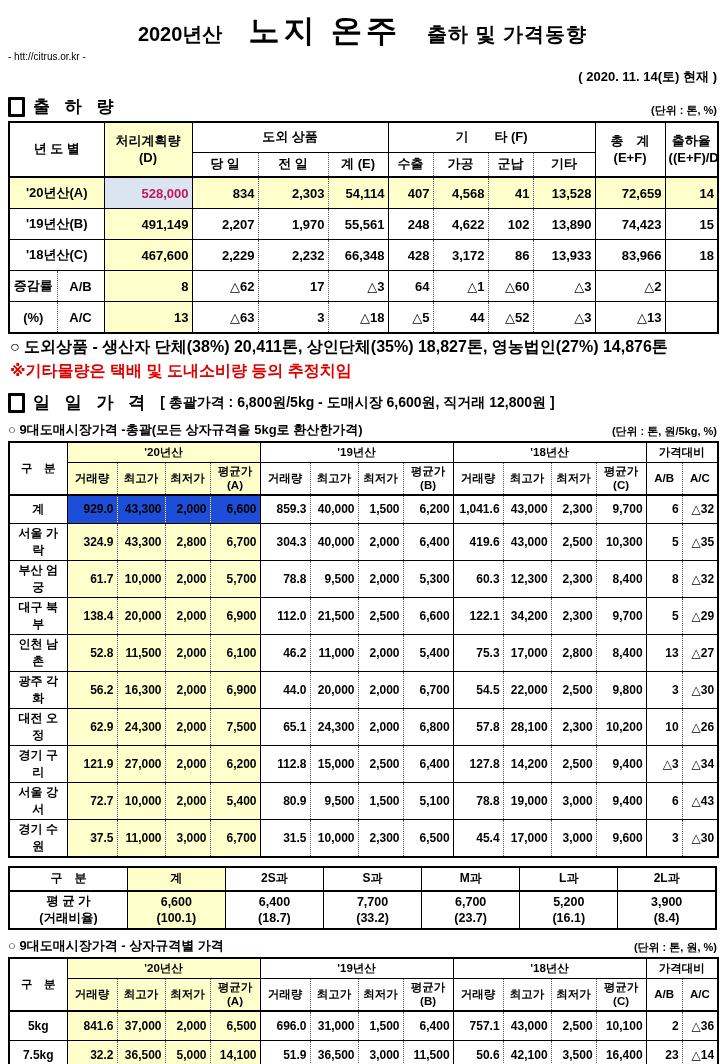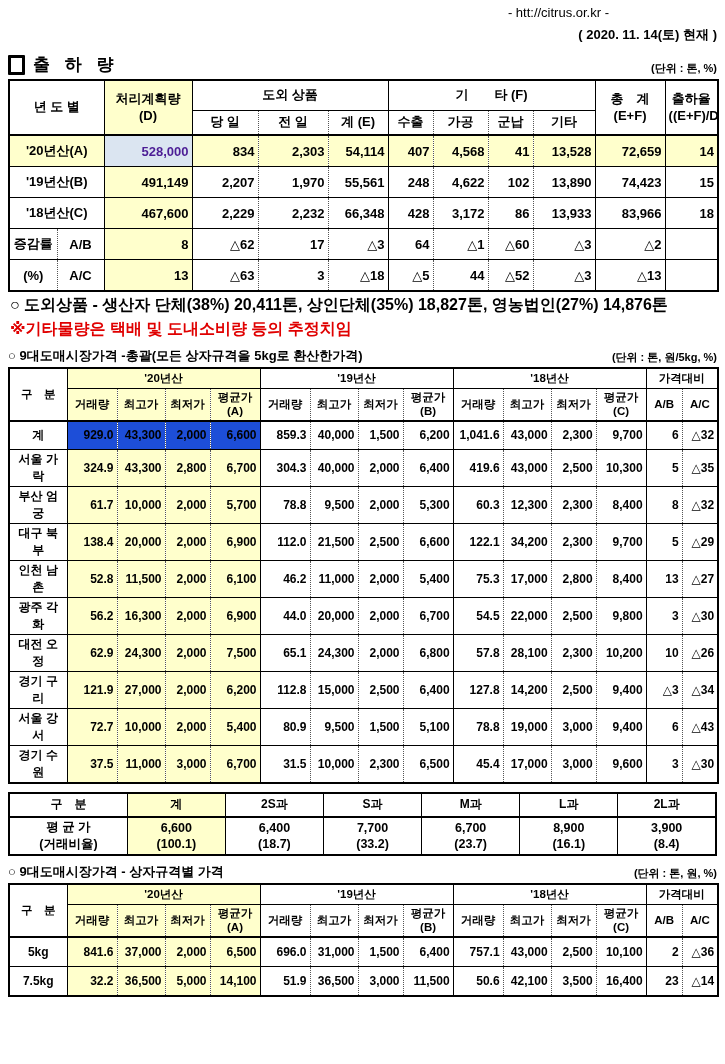--- a/index.html
+++ b/index.html
@@ -4,21 +4,21 @@
 <style>
   html,body{margin:0;padding:0;background:#fff;}
   body{width:725px;height:1064px;font-family:"Liberation Sans","DejaVu Sans",sans-serif;color:#000;overflow:hidden;}
   .page{padding:6px 8px 0 8px;box-sizing:border-box;}
 
   
   .titlebar{display:flex;justify-content:center;align-items:baseline;gap:26px;margin-top:4px;}
   .t-year{font-size:20px;font-weight:bold;}
   .t-main{font-size:31px;font-weight:bold;letter-spacing:4px;}
   .t-sub{font-size:20px;font-weight:bold;letter-spacing:1px;}
-  .t-url{text-align:right;font-size:13px;margin-top:-1px;padding-right:108px;box-sizing:border-box;}
+  .t-url{text-align:left;font-size:10px;margin-top:-1px;padding-right:108px;box-sizing:border-box;}
   .t-date{text-align:right;font-size:13px;font-weight:bold;margin-top:6px;}
 
   
   .sec-row{display:flex;justify-content:space-between;align-items:flex-end;margin:9px 0 3px 0;}
   .sec-left{display:flex;align-items:center;gap:8px;}
   .sq{width:11px;height:14px;border:3px solid #000;border-radius:1px;display:inline-block;flex:none;}
   .h2{font-size:17px;font-weight:bold;letter-spacing:5px;margin:0;}
   .sec-detail{font-size:14px;font-weight:bold;margin-left:2px;letter-spacing:0;}
   .unit{font-size:11px;font-weight:bold;white-space:nowrap;}
   .sub-row{display:flex;justify-content:space-between;align-items:flex-end;margin:7px 0 2px 0;}
@@ -29,21 +29,21 @@
   .doc th,.doc td{border-left:1px dotted #555;border-top:1px solid #000;padding:1px 3px;
     white-space:pre-line;overflow:hidden;font-size:12px;vertical-align:middle;}
   .doc tr > *:first-child{border-left:none;}
   .doc thead th{font-weight:bold;text-align:center;line-height:1.25;}
   .doc tbody tr:first-child > *{border-top:2px solid #000;}
   .num{text-align:right;font-weight:bold;padding-right:5px;}
   .lab{text-align:center;font-weight:bold;}
   .ctr{text-align:center;font-weight:bold;line-height:1.3;}
   .y{background:#FFFFCC;}
   .b{background:#1d4ed8;text-align:right;}
-  .br{background:#DBE5F1;color:#4c1d95;}
+  .br{background:#DBE5F1;color:#be185d;}
   .gl{border-left:1px solid #000 !important;}
 
   .t1 thead tr:first-child th{height:27px;font-size:13px;}
   .t1 thead tr:last-child th{height:21px;font-size:13px;}
   .t1 tbody td{height:28px;font-size:13px;}
   .t1 tbody td.lab{font-size:13px;}
 
   .t2 thead th{height:17px;font-size:11.5px;}
   .t2 tbody td{height:25px;font-size:12px;}
   .t2 tbody td:nth-child(6),.t2 tbody td:nth-child(10),.t2 tbody td:nth-child(14),
@@ -60,20 +60,25 @@
   .t3 tbody td:nth-child(2){border-left:1px solid #000;}
 
   .note{font-size:16px;font-weight:bold;margin:3px 0 0 2px;}
   .red{color:#E00000;}
 </style>
 </head>
 <body>
 
 <div class="page">
 
+  <div class="titlebar">
+    <span class="t-year">2020년산</span>
+    <span class="t-main">노지 온주</span>
+    <span class="t-sub">출하 및 가격동향</span>
+  </div>
   <div class="t-url">- htt://citrus.or.kr -</div>
   <div class="t-date">( 2020. 11. 14(토) 현재 )</div>
 
   <div class="sec-row">
     <div class="sec-left">
       <span class="sq"></span>
       <span class="h2">출 하 량</span>
     </div>
     <div class="unit">(단위 : 톤, %)</div>
   </div>
@@ -180,20 +185,27 @@
           <td class="num">△52</td>
           <td class="num">△3</td>
           <td class="num gl">△13</td>
           <td class="num gl"></td>
         </tr>
       </tbody>
   </table>
   <div class="note">○ 도외상품 - 생산자 단체(38%) 20,411톤,  상인단체(35%) 18,827톤,  영농법인(27%) 14,876톤</div>
   <div class="note red">※기타물량은 택배 및 도내소비량 등의 추정치임</div>
 
+  <div class="sec-row">
+    <div class="sec-left">
+      <span class="sq"></span>
+      <span class="h2">일 일 가 격</span>
+      <span class="sec-detail">[ 총괄가격 : 6,800원/5kg - 도매시장 6,600원, 직거래 12,800원 ]</span>
+    </div>
+  </div>
   <div class="sub-row">
     <div class="subhead">○ 9대도매시장가격 -총괄(모든 상자규격을 5kg로 환산한가격)</div>
     <div class="unit">(단위 : 톤, 원/5kg, %)</div>
   </div>
   <table class="doc t2">
     <colgroup>
       <col style="width:58px">
       <col style="width:50px">
         <col style="width:48px">
         <col style="width:45px">
@@ -434,21 +446,21 @@
           <td class="lab">평 균 가
 (거래비율)</td>
           <td class="y ctr">6,600
 (100.1)</td>
           <td class="ctr">6,400
 (18.7)</td>
           <td class="ctr">7,700
 (33.2)</td>
           <td class="ctr">6,700
 (23.7)</td>
-          <td class="ctr">8,900
+          <td class="ctr">5,200
 (16.1)</td>
           <td class="ctr">3,900
 (8.4)</td>
         </tr>
       </tbody>
   </table>
 
   <div class="sub-row">
     <div class="subhead">○ 9대도매시장가격 - 상자규격별 가격</div>
     <div class="unit">(단위 : 톤, 원, %)</div>

